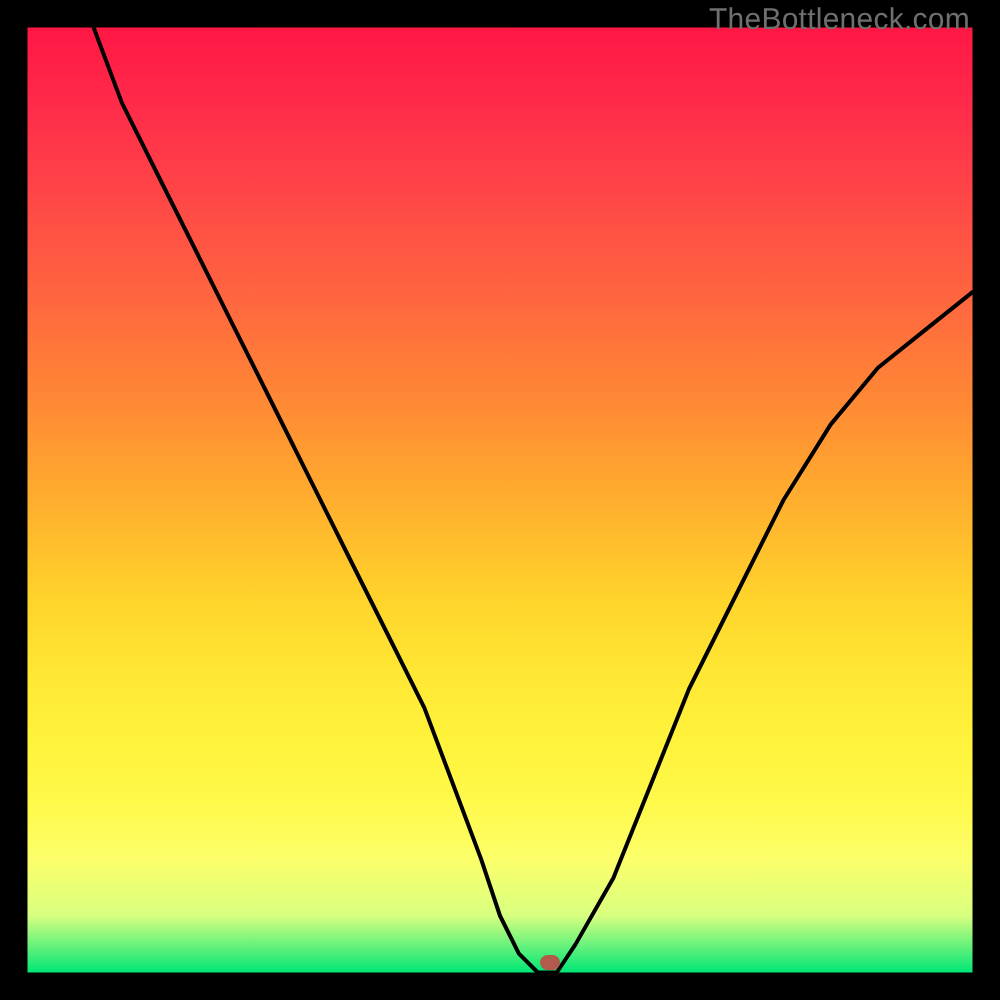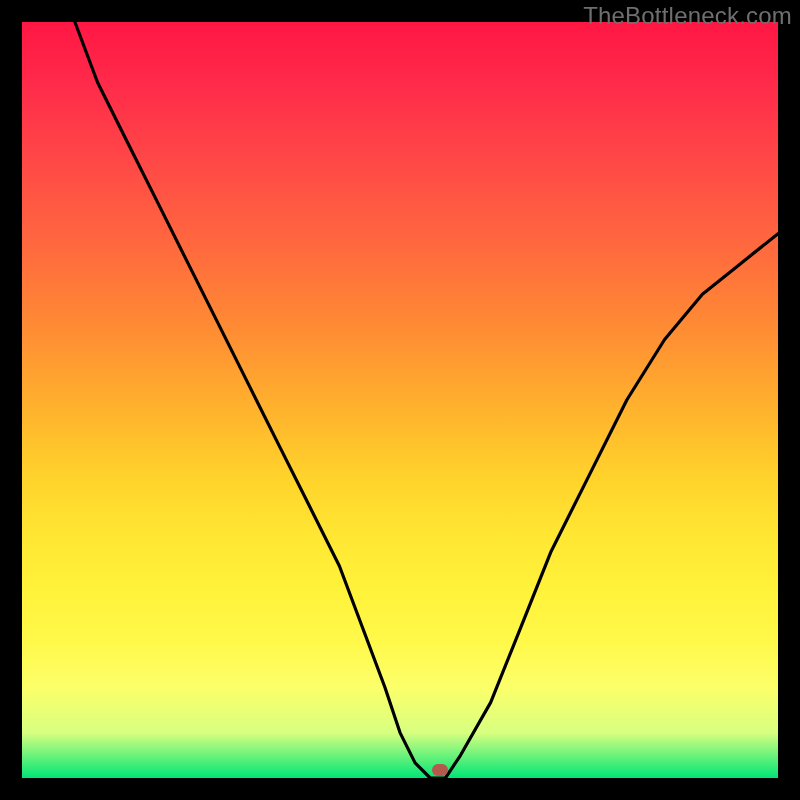--- a/index.html
+++ b/index.html
@@ -39,21 +39,21 @@
       #fff23a 75%,
       #fff94a 82%,
       #fcff6a 88%,
       #d8ff80 94%,
       #00e676 100%
     );
   }
   .watermark {
     position: absolute;
     top: 2px;
-    right: 8px;
+    right: 24px;
     color: #6f6f6f;
     font-size: 24px;
     font-weight: 500;
     letter-spacing: 0.2px;
     user-select: none;
   }
   svg.curve {
     position: absolute;
     left: 0;
     top: 0;

